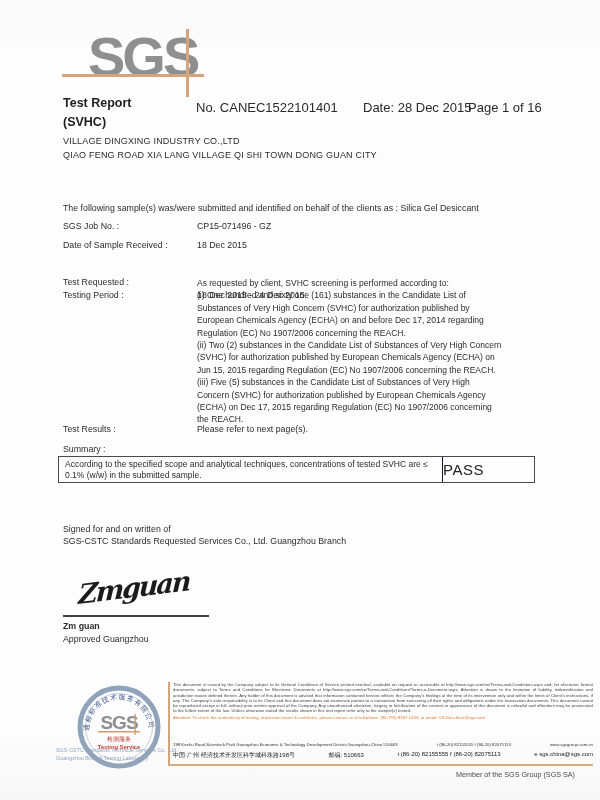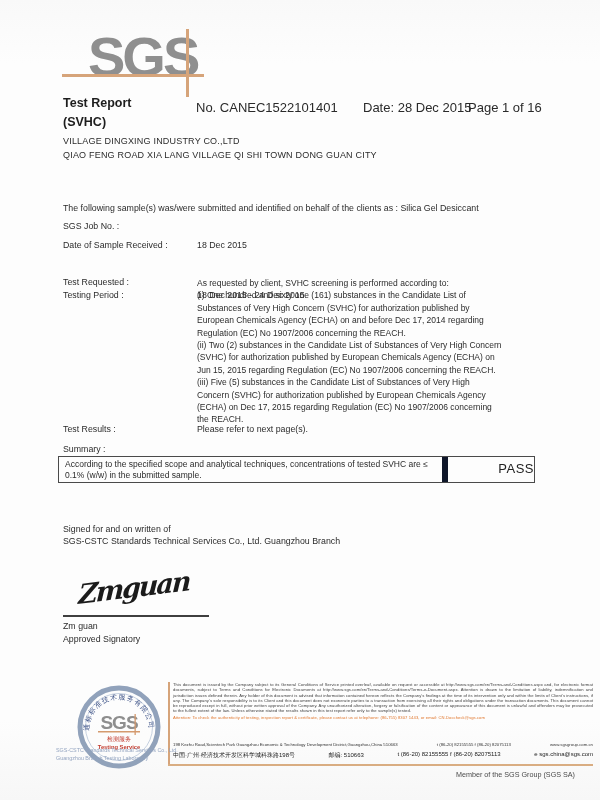--- a/index.html
+++ b/index.html
@@ -35,33 +35,33 @@
   .r4 { top:277px; }
   .r4 .val { font-size:8.5px; line-height:12.4px; white-space:pre-line; }
   .r5 { top:424px; }
   .sum-label { position:absolute; left:63px; top:444px; font-size:8.8px; color:#2b2b2b; }
   .sum-table {
     position:absolute; left:58px; top:456px; width:477px; height:27px;
     border:1px solid #4a4a4a; display:flex; background:#fdfdfd;
   }
   .sum-statement { flex:1; padding:2px 6px; font-size:8.5px; line-height:11px; color:#2b2b2b; }
   .sum-result {
-    width:92px; border-left:6px solid #0f172a; text-align:right;
-    font-size:13px; padding-top:4px; letter-spacing:.5px; color:#222;
+    width:92px; border-left:1px solid #0f172a; text-align:left;
+    font-size:15px; padding-top:4px; letter-spacing:.5px; color:#222;
   }
   
   .signed1 { position:absolute; left:63px; top:524px; font-size:8.8px; color:#2b2b2b; }
   .signed2 { position:absolute; left:63px; top:536px; font-size:8.8px; color:#2b2b2b; }
   .handwriting {
     position:absolute; left:78px; top:572px; font-family:"DejaVu Serif", serif;
     font-style:italic; font-weight:bold; font-size:27px; color:#1b1b1b;
     transform:rotate(-7deg) skewX(-10deg); letter-spacing:-2px;
   }
   .sig-line { position:absolute; left:63px; top:615px; width:146px; height:2px; background:#3f3f3f; }
-  .sig-name { position:absolute; left:63px; top:621px; font-size:8.8px; color:#2b2b2b; }
+  .sig-name { position:absolute; left:63px; top:621px; font-size:8.8px; color:#2b2b2b;font-weight:bold; }
   .sig-role { position:absolute; left:63px; top:634px; font-size:8.8px; color:#2b2b2b; }
   
   .stamp-svg { position:absolute; left:70px; top:682px; }
   .stamp-caption { position:absolute; left:56px; width:170px; color:#93a4c0; font-size:5.4px; line-height:6.5px; z-index:3; }
   .cap1 { top:747px; } .cap2 { top:755px; }
   .foot-vline { position:absolute; left:168px; top:682px; width:1.5px; height:83px; background:#d6a47a; }
   .disclaimer {
     position:absolute; left:173px; top:682px; width:420px;
     font-size:4.15px; line-height:5.3px; letter-spacing:.08px;
     color:#3d3d3d; text-align:justify;
@@ -87,20 +87,21 @@
   <div class="hmeta hm-date">Date: 28 Dec 2015</div>
   <div class="hmeta hm-page">Page 1 of 16</div>
 
   <div class="client-name">VILLAGE DINGXING INDUSTRY CO.,LTD</div>
   <div class="client-addr">QIAO FENG ROAD XIA LANG VILLAGE QI SHI TOWN DONG GUAN CITY</div>
 
   <div class="intro">The following sample(s) was/were submitted and identified on behalf of the clients as : Silica Gel Desiccant</div>
 
   <div class="frow r1">
     <div class="lbl">SGS Job No. :</div>
+    <div class="val">CP15-071496 - GZ</div>
   </div>
   <div class="frow r2">
     <div class="lbl">Date of Sample Received :</div>
     <div class="val">18 Dec 2015</div>
   </div>
   <div class="frow r3">
     <div class="lbl">Testing Period :</div>
     <div class="val">18 Dec 2015 - 24 Dec 2015</div>
   </div>
   <div class="frow r4">
@@ -123,25 +124,25 @@
     <div class="val">Please refer to next page(s).</div>
   </div>
 
   <div class="sum-label">Summary :</div>
   <div class="sum-table">
     <div class="sum-statement">According to the specified scope and analytical techniques, concentrations of tested SVHC are ≤ 0.1% (w/w) in the submitted sample.</div>
     <div class="sum-result">PASS</div>
   </div>
 
   <div class="signed1">Signed for and on written of</div>
-  <div class="signed2">SGS-CSTC Standards Technical Services Co., Ltd. Guangzhou Branch</div>
+  <div class="signed2">SGS-CSTC Standards Requested Services Co., Ltd. Guangzhou Branch</div>
   <div class="handwriting">Zmguan</div>
   <div class="sig-line"></div>
   <div class="sig-name">Zm guan</div>
-  <div class="sig-role">Approved Signatory</div>
+  <div class="sig-role">Approved Guangzhou</div>
 
   <svg class="stamp-svg" width="98" height="92" viewBox="0 0 98 92">
     <circle cx="49" cy="45" r="39" fill="#fdfdfd" stroke="#8699b4" stroke-width="5" opacity="0.9"></circle>
     <circle cx="49" cy="45" r="33.5" fill="none" stroke="#aebdd2" stroke-width="0.7"></circle>
     <path id="arcTop" d="M 21 58 A 30 30 0 1 1 77 58" fill="none"></path>
     <text font-size="7" fill="#41568a" letter-spacing="1">
       <textPath href="#arcTop" startOffset="8%">通标标准技术服务有限公司</textPath>
     </text>
     <text x="49" y="47" text-anchor="middle" font-size="19" font-weight="bold" fill="#8e8e8e" letter-spacing="-1">SGS</text>
     <rect x="28" y="49" width="42" height="1.5" fill="#d49a6e"></rect>

